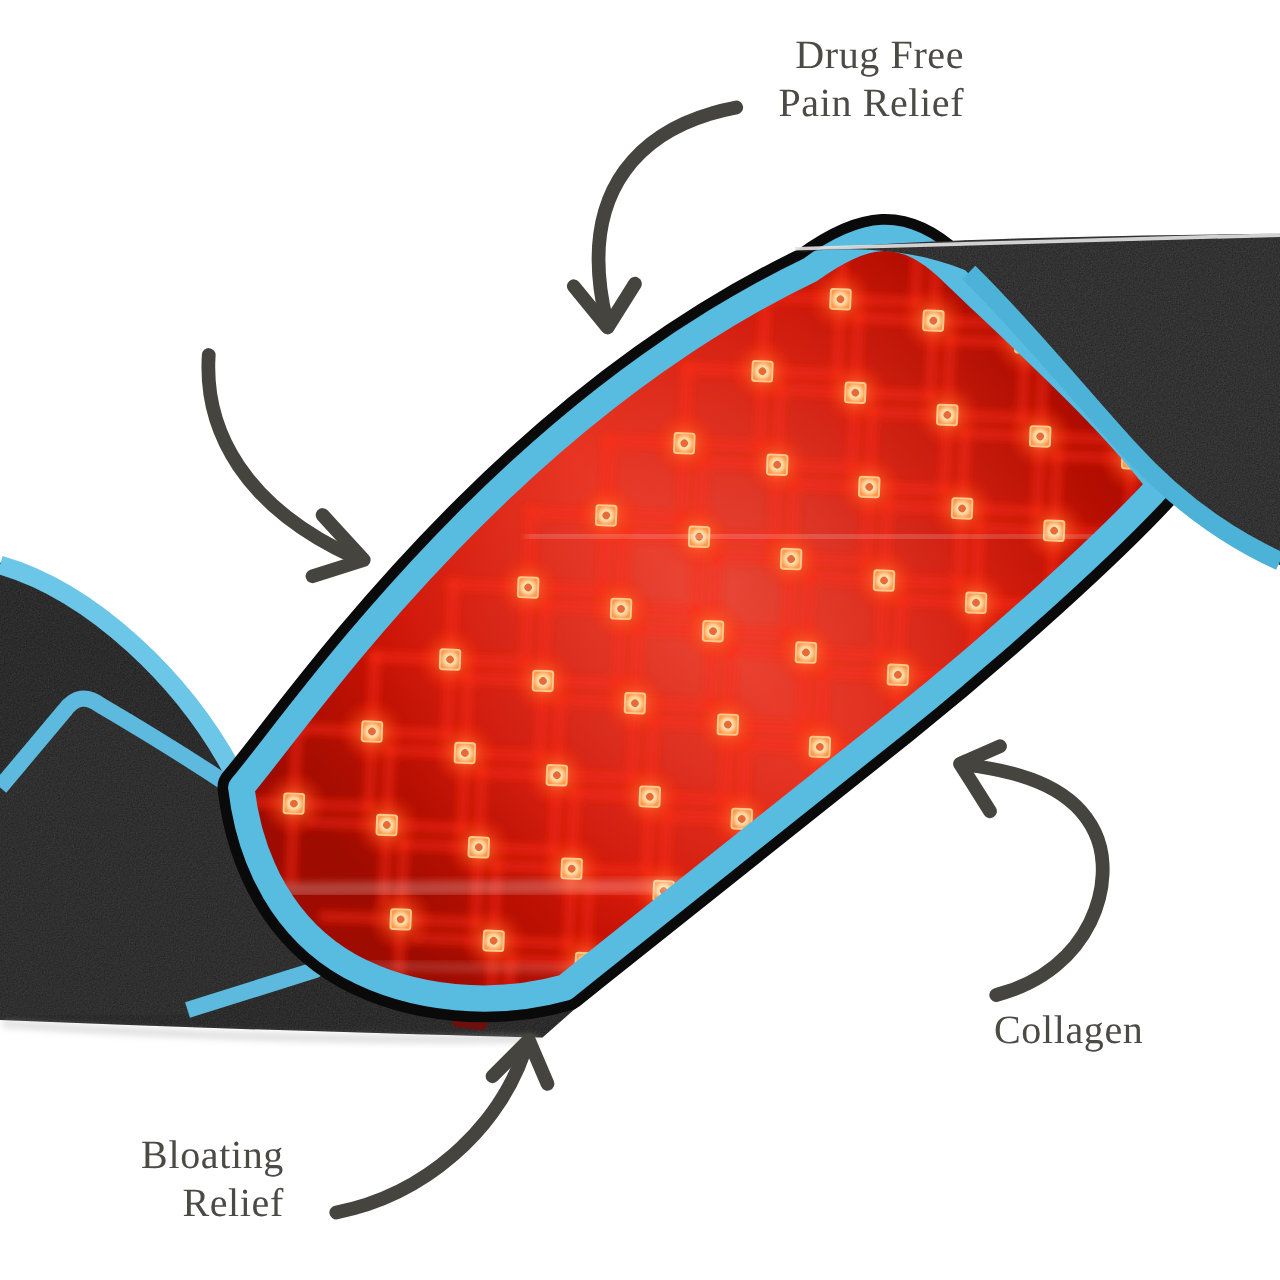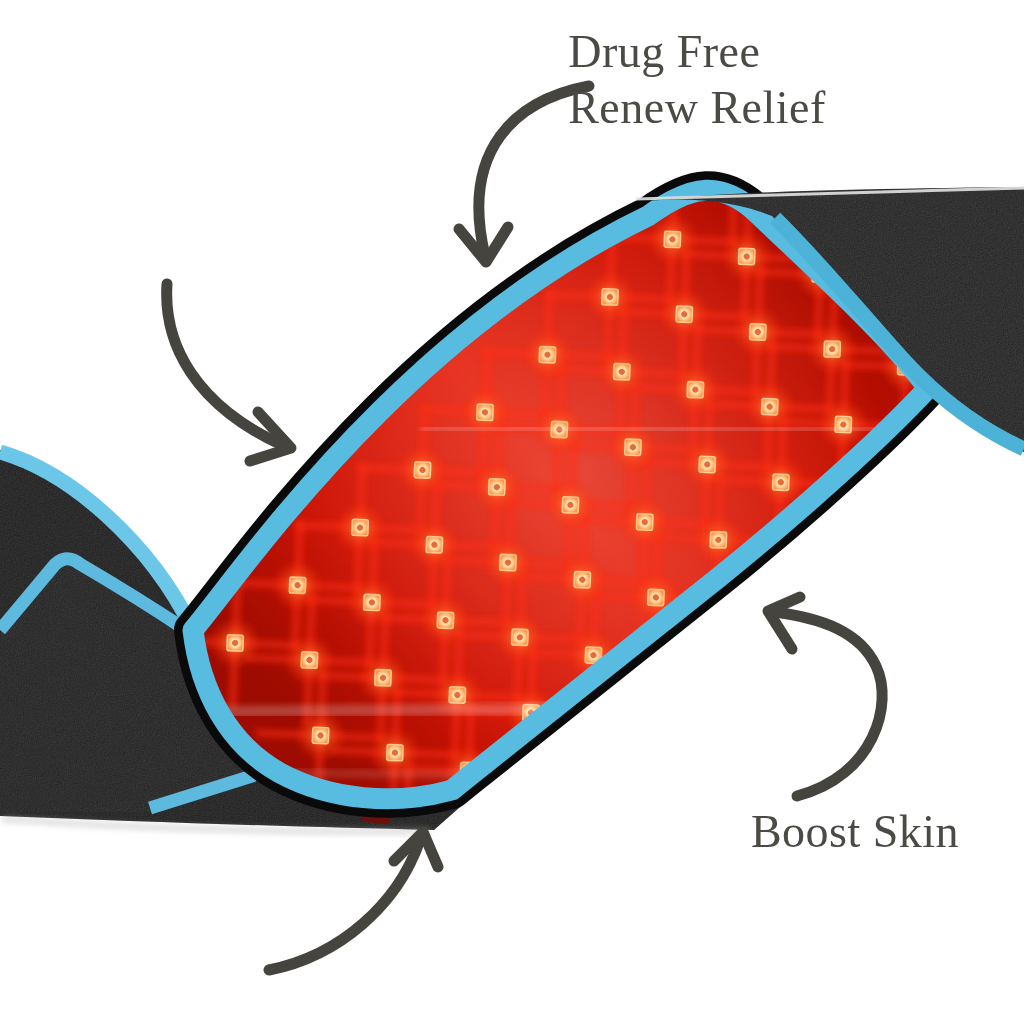--- a/index.html
+++ b/index.html
@@ -1,20 +1,20 @@
 <!DOCTYPE html>
 <html><head>
 <meta charset="utf-8">
 <style>
   html,body{margin:0;padding:0;background:#ffffff;}
   .stage{position:relative;width:1024px;height:1024px;overflow:hidden;background:#ffffff;
          font-family:"Liberation Serif", "DejaVu Serif", serif;}
   .stage svg{position:absolute;left:0;top:0;}
-  .label{position:absolute;transform:translateX(-50%);text-align:left;
-         color:#4b4a45;font-size:46px;line-height:1.22;white-space:nowrap;
+  .label{position:absolute;transform:translateX(-50%);text-align:right;
+         color:#4b4a45;font-size:32px;line-height:1.22;white-space:nowrap;
          letter-spacing:0.5px;}
   .label div{margin:0;}
 </style>
 </head>
 <body>
 
 <div class="stage">
 
   <svg width="1024" height="1024" viewBox="0 0 1024 1024">
     <defs>
@@ -302,21 +302,25 @@
       </g>
       <g>
         <path d="M 797,796 C 874,776 894,704 876,666 C 860,632 822,618 774,612"></path>
         <path d="M 800,597 L 768,611 L 792,649"></path>
       </g>
     </g>
   </svg>
 
   <div class="label" style="left:697px;top:24px">
     <div>Drug Free</div>
-    <div>Renew Relief</div>
+    <div>Pain Relief</div>
   </div>
 
 
+  <div class="label" style="left:170px;top:904px">
+    <div>Bloating</div>
+    <div>Relief</div>
+  </div>
 
   <div class="label" style="left:855px;top:804px">
-    <div>Boost Skin</div>
+    <div>Collagen</div>
   </div>
 </div>
 
 </body></html>

